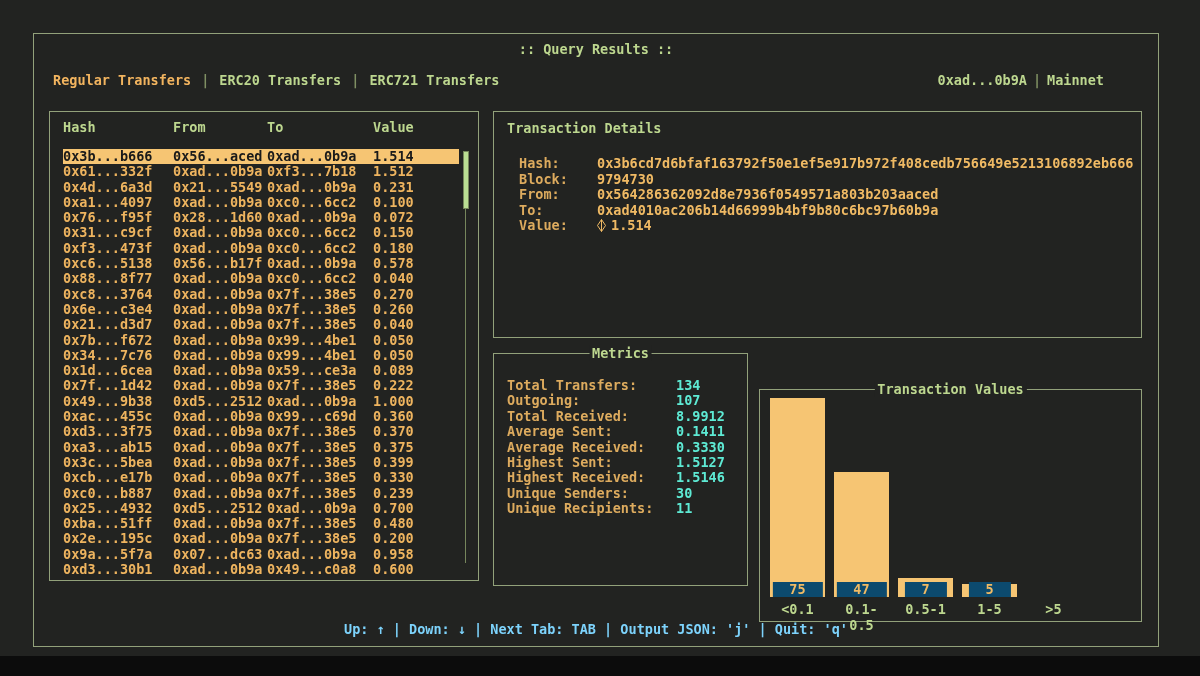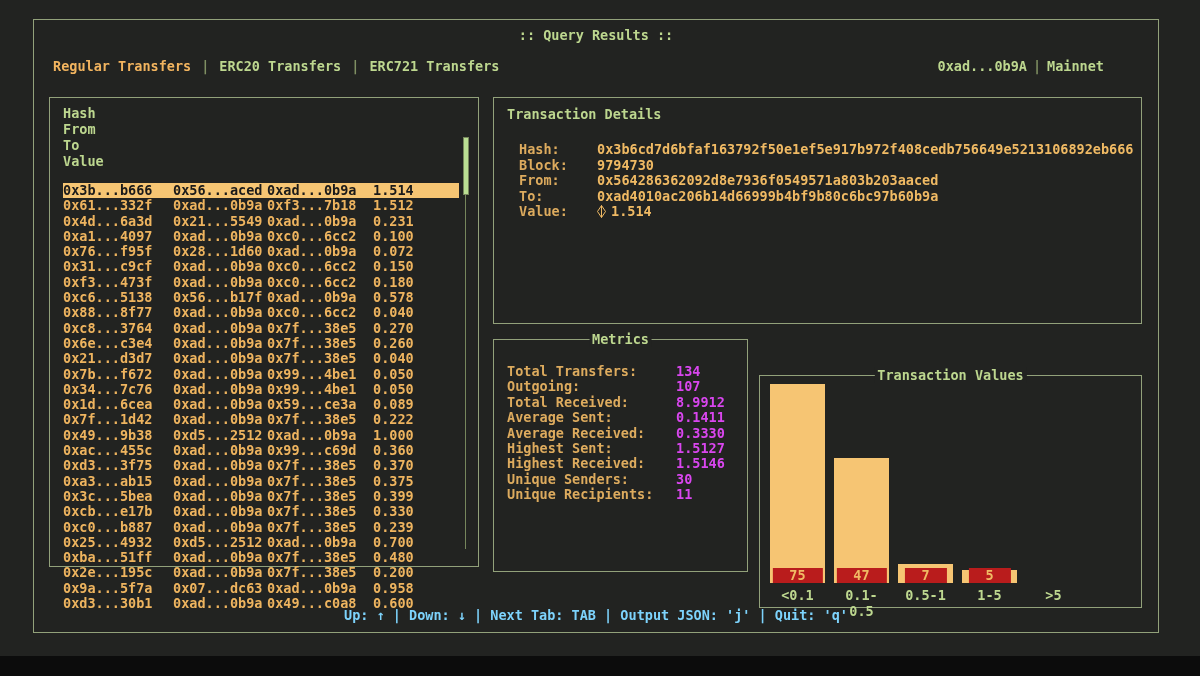--- a/index.html
+++ b/index.html
@@ -8,21 +8,21 @@
     width:1200px; height:676px; position:relative; overflow:hidden;
     background:#0c0c0c;
     font-family:"DejaVu Sans Mono", monospace;
     font-weight:bold; font-size:13.5px;
   }
   .terminal {
     position:absolute; left:0; top:0; width:1200px; height:656px;
     background:#222321;
   }
   .outer-box {
-    position:absolute; left:33px; top:19px; width:1126px; height:614px;
+    position:absolute; left:33px; top:33px; width:1126px; height:614px;
     border:1px solid #92a17a;
   }
   .window-title { margin-top:7px; text-align:center; color:#bdd78f; }
 
   .tabs-row {
     position:absolute; left:19px; right:54px; top:38px;
     display:flex; justify-content:space-between; align-items:center;text-align:right;
   }
   .tab-bar { display:flex; align-items:center; }
   .tab { color:#bdd78f; cursor:pointer; }
@@ -30,21 +30,21 @@
   .tab-sep { color:#7f8f63; margin:0 10px; }
   .account { color:#bdd78f; }
   .account .sep { color:#7f8f63; margin:0 6px; }
 
   .main { position:absolute; left:15px; top:77px; display:flex; gap:14px; }
 
   .panel { border:1px solid #92a17a; position:relative; background:#222321; }
 
   
   .table-panel { width:430px; height:470px; padding:7px 0 0 13px; }
-  .thead { display:flex; color:#bdd78f; line-height:16px;flex-direction:column; }
+  .thead { display:flex; color:#bdd78f; line-height:16px; }
   .c-hash { width:110px; } .c-from { width:94px; } .c-to { width:106px; } .c-value { flex:1; }
   .tbody { margin-top:14px; margin-right:19px; }
   .trow { display:flex; color:#eeb45f; line-height:15.3px; height:15.3px; padding-left:0; cursor:pointer; }
   .trow.selected { background:#f6c573; color:#1a1a1a; }
   .scrollbar { position:absolute; top:39px; right:9px; width:6px; height:412px; }
   .scrollbar::before { content:''; position:absolute; left:2px; top:0; bottom:0; width:1px; background:#76865c; }
   .scroll-thumb { position:absolute; left:0; top:0; width:6px; height:58px; background:#bade93; border:1px solid #76865c; }
 
   
   .right-col { width:649px; display:flex; flex-direction:column; }
@@ -59,29 +59,29 @@
 
   .bottom-row { display:flex; gap:11px; margin-top:15px; }
 
   .metrics-panel { width:255px; height:233px; padding:24px 0 0 13px; }
   .border-title {
     position:absolute; top:-9px; left:50%; transform:translateX(-50%);
     background:#222321; padding:0 3px; color:#bdd78f; white-space:nowrap; line-height:16px;
   }
   .mrow { line-height:15.4px; color:#e8b263; }
   .mlabel { display:inline-block; width:169px; color:#ddab5e; }
-  .mvalue { color:#d946ef; }
+  .mvalue { color:#5eead4; }
 
   .chart-panel { width:383px; height:233px; padding:8px 0 0 10px;margin-top:36px; }
   .bars { display:flex; align-items:flex-end; gap:9px; height:199px; }
   .slot { width:55px; height:199px; display:flex; align-items:flex-end; position:relative; }
   .bar { width:55px; background:#f6c573; position:relative; }
   .notch {
     position:absolute; bottom:0; left:50%; transform:translateX(-50%);
-    background:#b91c1c; color:#f0ba64; line-height:15px; height:15px; padding:0 17px;
+    background:#0c4a6e; color:#f0ba64; line-height:15px; height:15px; padding:0 17px;
     white-space:nowrap;
   }
   .x-labels { display:flex; gap:9px; margin-top:4px; }
   .xlabel { width:55px; text-align:center; color:#bdd78f; line-height:16px; }
 
   .footer { position:absolute; left:0; right:0; bottom:9px; text-align:center; color:#7dd3fc; }
 </style>
 </head>
 <body>
 

